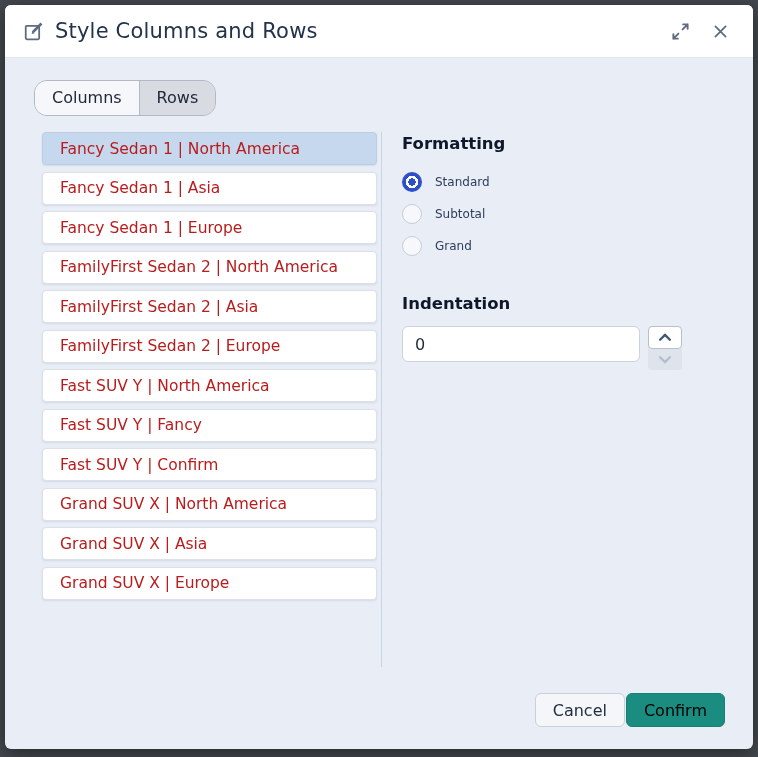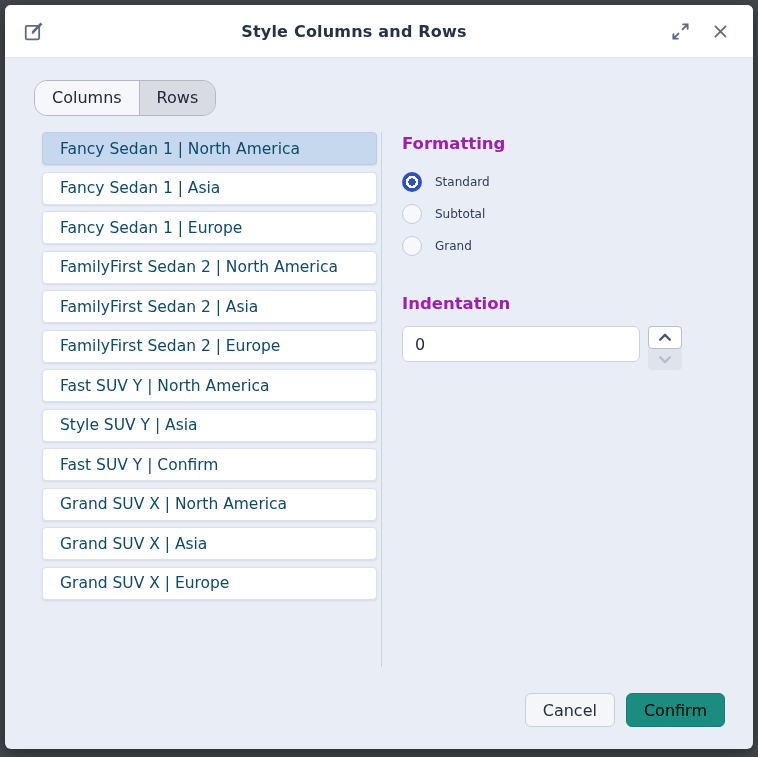--- a/index.html
+++ b/index.html
@@ -15,21 +15,21 @@
     box-shadow:0 4px 18px rgba(0,0,0,.45);
     display:flex;flex-direction:column;
   }
   
   .hdr{
     height:52px;min-height:52px;background:#ffffff;
     display:flex;align-items:center;padding:0 20px 0 18px;
     border-bottom:1px solid #e2e6ee;
   }
   .hdr .ticon{color:#5b6b82;display:flex;align-items:center;}
-  .hdr .ttl{flex:1;margin-left:11px;font-size:16px;font-weight:bold;color:#233349;letter-spacing:.2px;text-align:center;}
+  .hdr .ttl{flex:1;margin-left:11px;font-size:21px;font-weight:normal;color:#233349;letter-spacing:.2px;}
   .hbtn{background:none;border:none;padding:4px;margin-left:14px;color:#5f6b80;cursor:pointer;display:flex;align-items:center;}
   
   .bd{flex:1;position:relative;padding:22px 28px 0 28px;}
   
   .tabbar{
     display:inline-flex;border:1px solid #b4b8c5;border-radius:13px;
     overflow:hidden;background:#d9dbe2;margin-left:1px;
   }
   .tab{
     padding:7px 17px 8px 17px;font-size:16px;color:#20293a;cursor:pointer;
@@ -38,31 +38,31 @@
   .tab + .tab{border-left:1px solid #b4b8c5;}
   .tab.active{background:#f6f7fa;}
   
   .content{display:flex;align-items:flex-start;margin-top:16px;}
   .leftcol{width:344px;}
   .itemlist{margin-left:9px;}
   .li{
     position:relative;height:31px;margin-bottom:6.5px;
     background:#ffffff;border:1px solid #dbe0e9;border-radius:4px;
     display:flex;align-items:center;padding-left:17px;
-    font-size:15.5px;color:#0c4a6e;cursor:pointer;
+    font-size:15.5px;color:#b91c1c;cursor:pointer;
     box-shadow:0 1px 2px rgba(40,60,90,.10);
   }
   .li::before{
     content:"";position:absolute;left:-8px;top:1px;bottom:1px;width:12px;
     background:#b3b2bd;border-radius:4px;z-index:-1;
   }
   .li.selected{background:#c5d8ee;border-color:#b9cde5;}
   .vdiv{width:1px;align-self:flex-start;height:535px;background:#c9d3e1;margin-left:4px;}
   .rightcol{flex:1;padding-left:20px;padding-top:2px;}
-  .sec-h{font-size:16.5px;font-weight:bold;color:#a21caf;margin:0 0 13px 0;}
+  .sec-h{font-size:16.5px;font-weight:bold;color:#0f172a;margin:0 0 13px 0;}
   .radio-row{display:flex;align-items:center;height:32px;cursor:pointer;}
   .radio{width:20px;height:20px;border-radius:50%;box-sizing:border-box;flex:none;}
   .radio.sel{background:radial-gradient(circle,#2d4fc7 0 3.6px,#ffffff 3.7px 6.2px,#2d4fc7 6.3px 10px);}
   .radio.unsel{background:#f6f8fb;border:1px solid #c6ccd8;}
   .radio-lbl{margin-left:13px;font-size:12px;color:#2c3e5a;}
   .ind-h{margin-top:32px;}
   .input-row{display:flex;align-items:flex-start;margin-top:2px;}
   .numin{
     width:212px;height:34px;background:#fff;border:1px solid #ccd3df;border-radius:6px;
     font-size:16px;color:#1f2937;padding:0 12px;font-family:inherit;outline:none;
@@ -72,21 +72,21 @@
   .spin-up{
     flex:1;background:#ffffff;border:1px solid #b9c0cc;border-radius:4px;
     display:flex;align-items:center;justify-content:center;cursor:pointer;padding:0;
   }
   .spin-dn{
     flex:1;background:transparent;border:none;border-radius:0 0 4px 4px;
     display:flex;align-items:center;justify-content:center;cursor:pointer;padding:0;
   }
   
   .ftr{
-    position:absolute;right:28px;bottom:22px;display:flex;gap:11px;
+    position:absolute;right:28px;bottom:22px;display:flex;gap:1px;
   }
   .btn{
     height:34px;border-radius:6px;font-size:16px;font-family:inherit;cursor:pointer;
     padding:0 17px;display:flex;align-items:center;
   }
   .btn.cancel{background:#f4f6fa;border:1px solid #c9cfdb;color:#222f3f;}
   .btn.confirm{background:#1a8c80;border:1px solid #178074;color:#000000;}
 </style>
 </head>
 <body>
@@ -140,21 +140,21 @@
             <div class="li">
               <span>FamilyFirst Sedan 2 | Asia</span>
             </div>
             <div class="li">
               <span>FamilyFirst Sedan 2 | Europe</span>
             </div>
             <div class="li">
               <span>Fast SUV Y | North America</span>
             </div>
             <div class="li">
-              <span>Style SUV Y | Asia</span>
+              <span>Fast SUV Y | Fancy</span>
             </div>
             <div class="li">
               <span>Fast SUV Y | Confirm</span>
             </div>
             <div class="li">
               <span>Grand SUV X | North America</span>
             </div>
             <div class="li">
               <span>Grand SUV X | Asia</span>
             </div>

